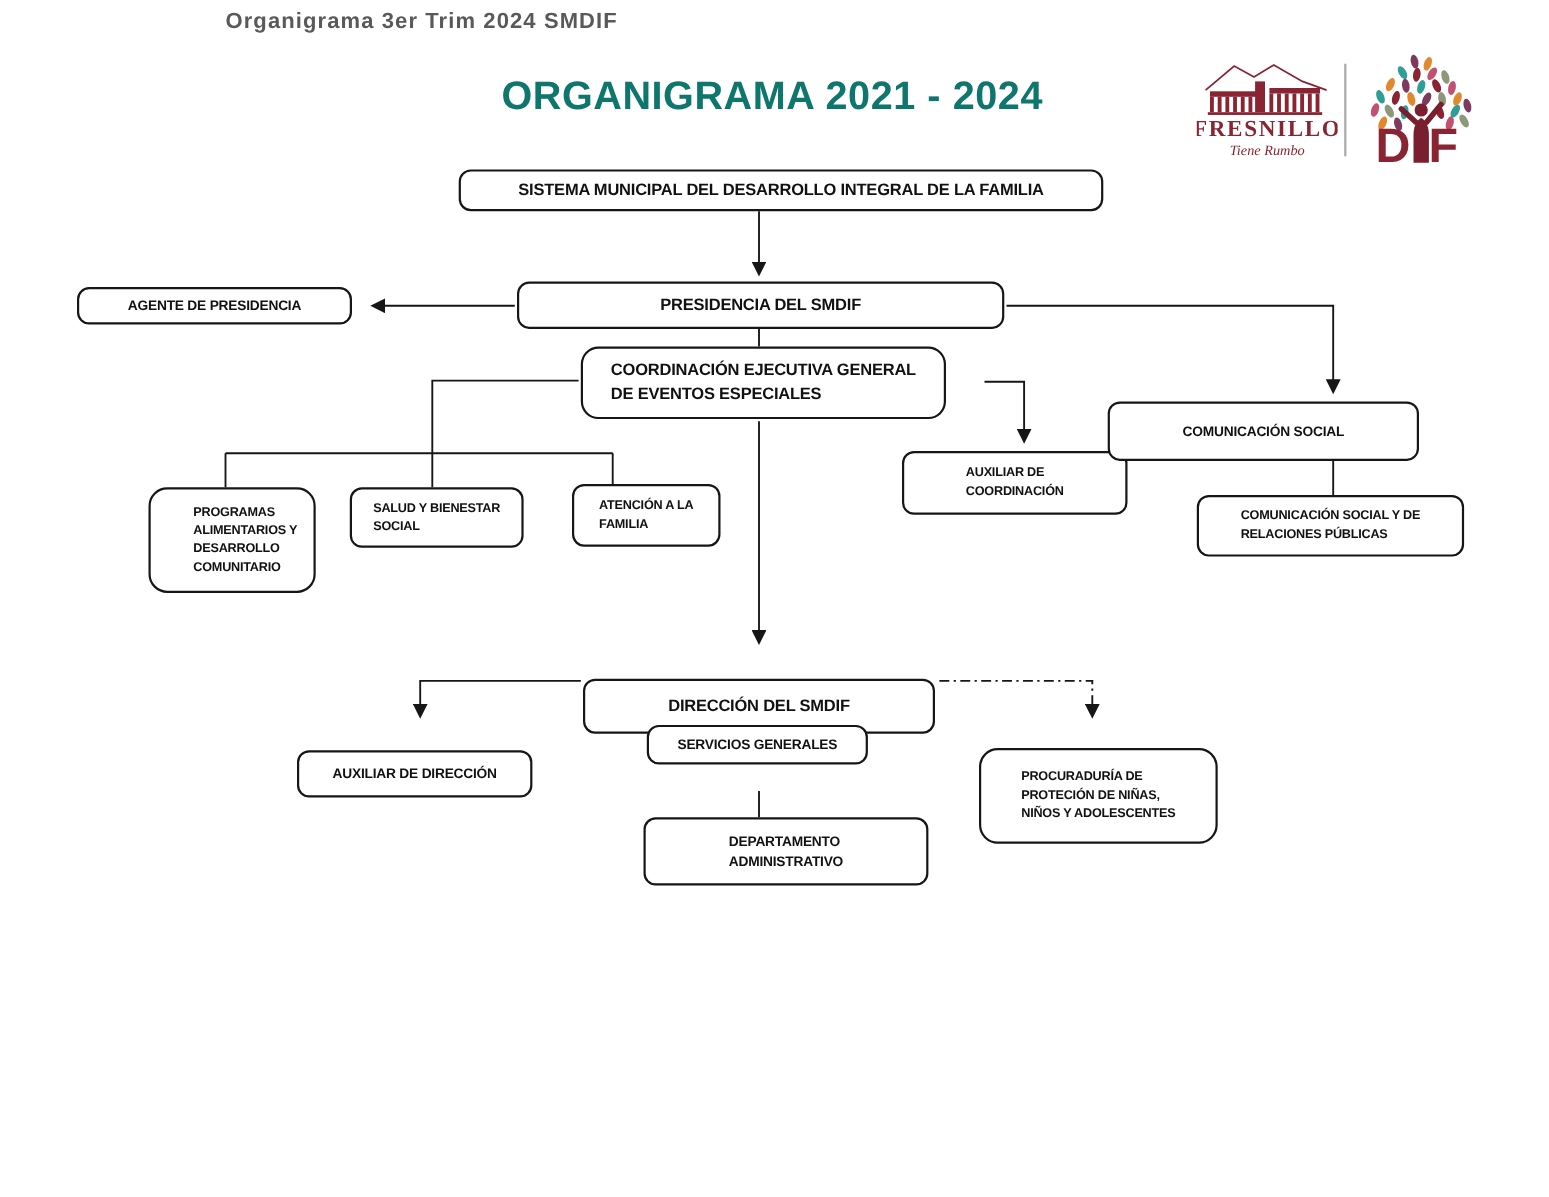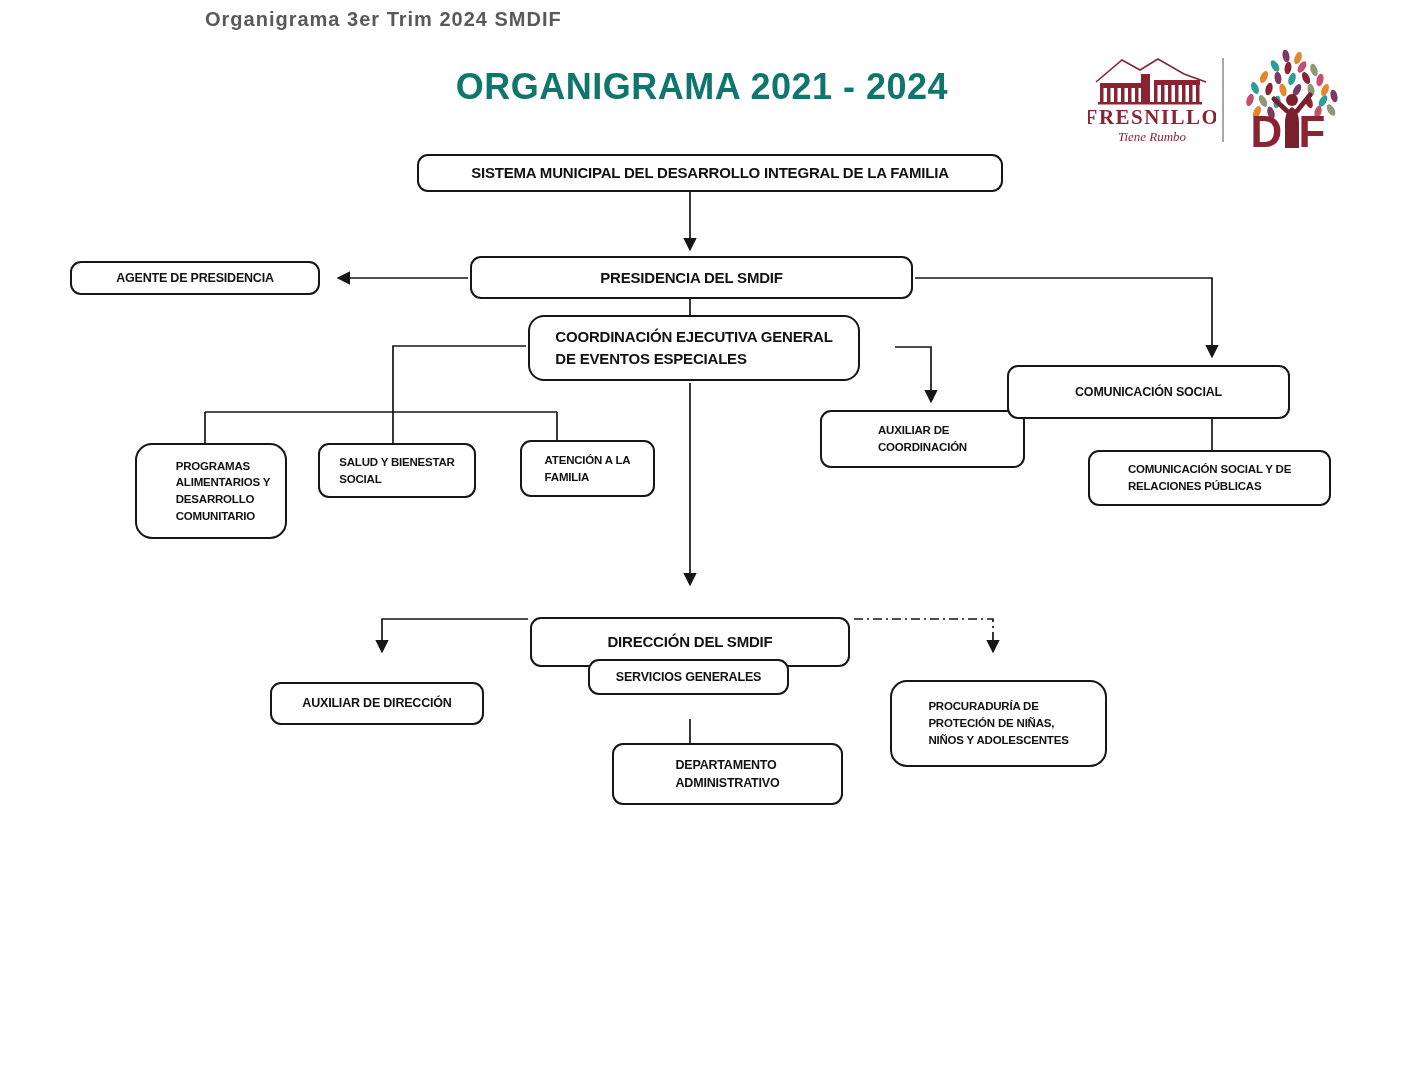--- a/index.html
+++ b/index.html
@@ -36,21 +36,21 @@
   #n-coordinacion{left:528px;top:315px;width:332px;height:66px;border-radius:16px;}
   #n-programas{left:135px;top:443px;width:152px;height:96px;padding-left:32px;}
   #n-salud{left:318px;top:443px;width:158px;height:55px;}
   #n-atencion{left:520px;top:440px;width:135px;height:57px;}
   #n-aux-coord{left:820px;top:410px;width:205px;height:58px;}
   #n-com-social{left:1007px;top:365px;width:283px;height:54px;}
   #n-com-rel{left:1088px;top:450px;width:243px;height:56px;}
   #n-direccion{left:530px;top:593px;width:320px;height:50px;margin-top:24px;}
   #n-aux-dir{left:270px;top:668px;width:214px;height:43px;margin-top:14px;}
   #n-servicios{left:588px;top:659px;width:201px;height:36px;}
-  #n-departamento{left:612px;top:743px;width:231px;height:62px;}
+  #n-departamento{left:585px;top:743px;width:259px;height:62px;}
   #n-procuraduria{left:890px;top:680px;width:217px;height:87px;}
 </style>
 </head>
 <body>
 
 <div class="doc-header">Organigrama 3er Trim 2024 SMDIF</div>
 <div class="doc-title">ORGANIGRAMA 2021 - 2024</div>
 
 <div class="logo-wrap">
   <svg width="128" height="100" viewBox="0 0 128 100">

